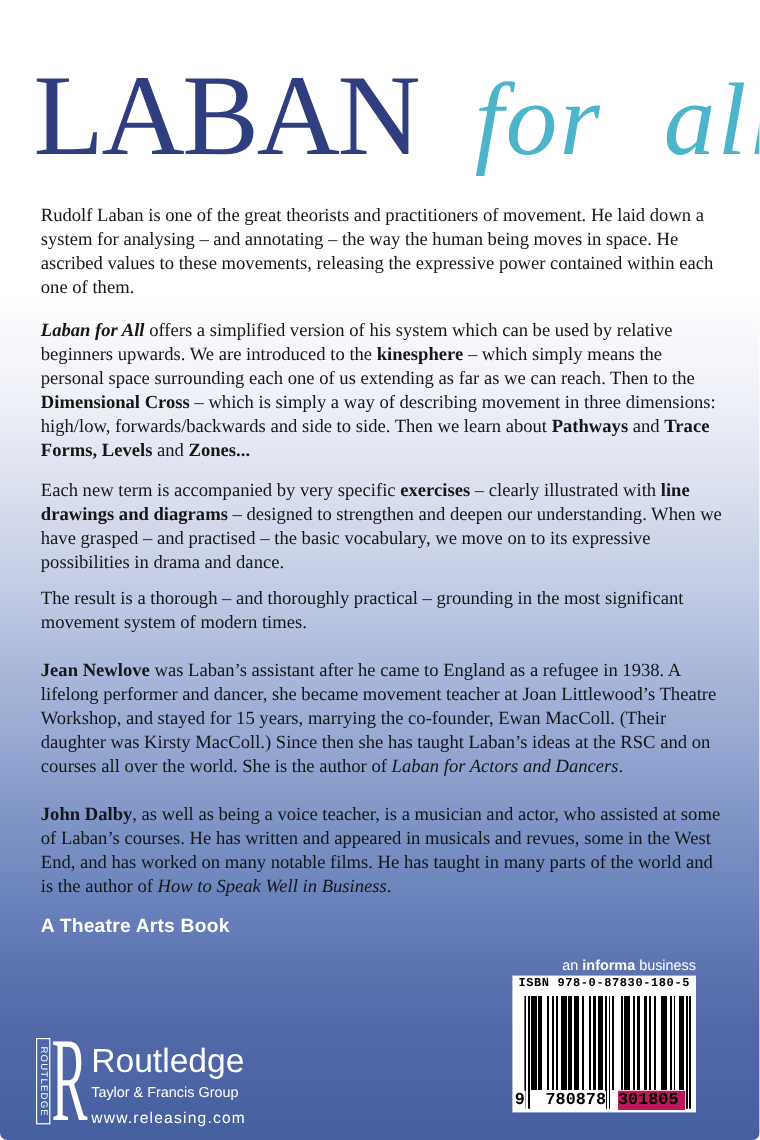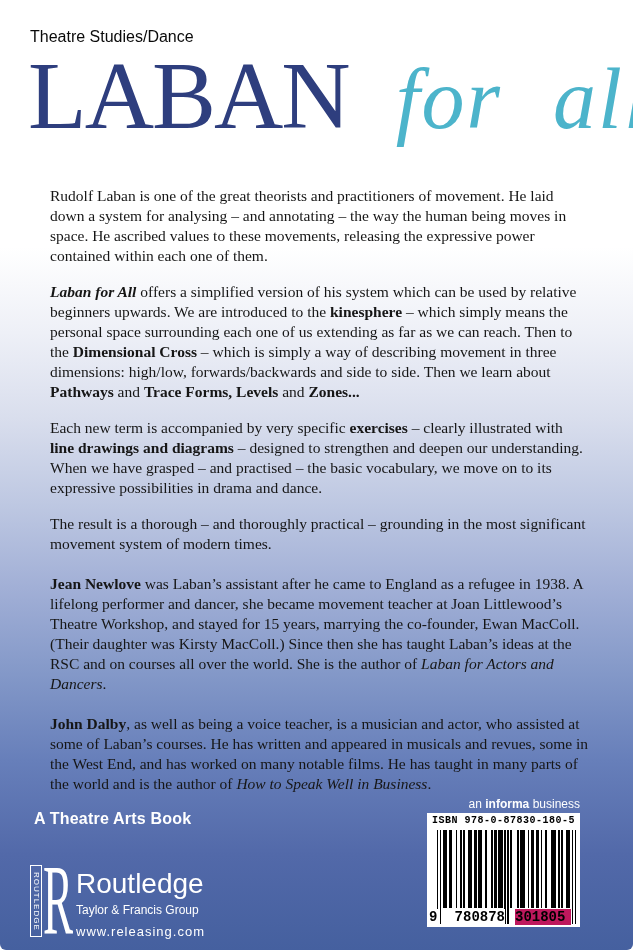--- a/index.html
+++ b/index.html
@@ -21,21 +21,21 @@
   .title-row{position:absolute;left:28px;top:46px;display:flex;align-items:baseline;white-space:nowrap;}
   .title-main{
     font-size:96px;line-height:100px;letter-spacing:-2px;
     color:var(--navy,#2e3e7e);font-weight:400;
   }
   .title-accent{
     margin-left:47px;font-size:86px;line-height:96px;font-style:italic;
     color:var(--teal,#4cb4cb);word-spacing:0.32em;letter-spacing:2px;
   }
   .content{position:absolute;left:34px;top:170px;width:572px;color:#161616;}
-  .content p{margin:16px;font-size:15.5px;line-height:20px;}
+  .content p{margin:0;font-size:15.5px;line-height:20px;}
   .p-gap-a{margin-bottom:16px !important;}
   .p-gap-b{margin-bottom:13px !important;}
   .p-gap-c{margin-bottom:10px !important;}
   .p-gap-d{margin-bottom:20px !important;font-family:Liberation Serif, serif;}
   .seg-b{font-weight:bold;}
   .seg-i{font-style:italic;}
   .imprint{
     margin-top:15px;font-family:"Liberation Sans","DejaVu Sans",sans-serif;
     font-size:16px;font-weight:bold;color:#ffffff;letter-spacing:0.2px;
   }
@@ -82,21 +82,20 @@
   .r-text{margin-left:2px;font-family:"Liberation Sans","DejaVu Sans",sans-serif;}
   .r-name{font-size:28px;line-height:32px;margin-top:4px;}
   .r-group{font-size:12px;line-height:19px;margin-top:1px;}
   .r-url{font-size:13px;line-height:15px;margin-top:4px;letter-spacing:1px;}
 </style>
 </head>
 <body>
 
 <div class="cover">
 
-  <div class="category">Theatre Studies/Dance</div>
 
   <div class="title-row">
     <span class="title-main">LABAN</span>
     <span class="title-accent">for all</span>
   </div>
 
   <div class="content">
     <p class="p-gap-a"><span class="">Rudolf Laban is one of the great theorists and practitioners of movement. He laid down a system for analysing – and annotating – the way the human being moves in space. He ascribed values to these movements, releasing the expressive power contained within each one of them.</span></p>
     <p class="p-gap-b"><span class="seg-b seg-i">Laban for All</span><span class=""> offers a simplified version of his system which can be used by relative beginners upwards. We are introduced to the </span><span class="seg-b ">kinesphere</span><span class=""> – which simply means the personal space surrounding each one of us extending as far as we can reach. Then to the </span><span class="seg-b ">Dimensional Cross</span><span class=""> – which is simply a way of describing movement in three dimensions: high/low, forwards/backwards and side to side. Then we learn about </span><span class="seg-b ">Pathways</span><span class=""> and </span><span class="seg-b ">Trace Forms, Levels</span><span class=""> and </span><span class="seg-b ">Zones...</span></p>
     <p class="p-gap-c"><span class="">Each new term is accompanied by very specific </span><span class="seg-b ">exercises</span><span class=""> – clearly illustrated with </span><span class="seg-b ">line drawings and diagrams</span><span class=""> – designed to strengthen and deepen our understanding. When we have grasped – and practised – the basic vocabulary, we move on to its expressive possibilities in drama and dance.</span></p>

